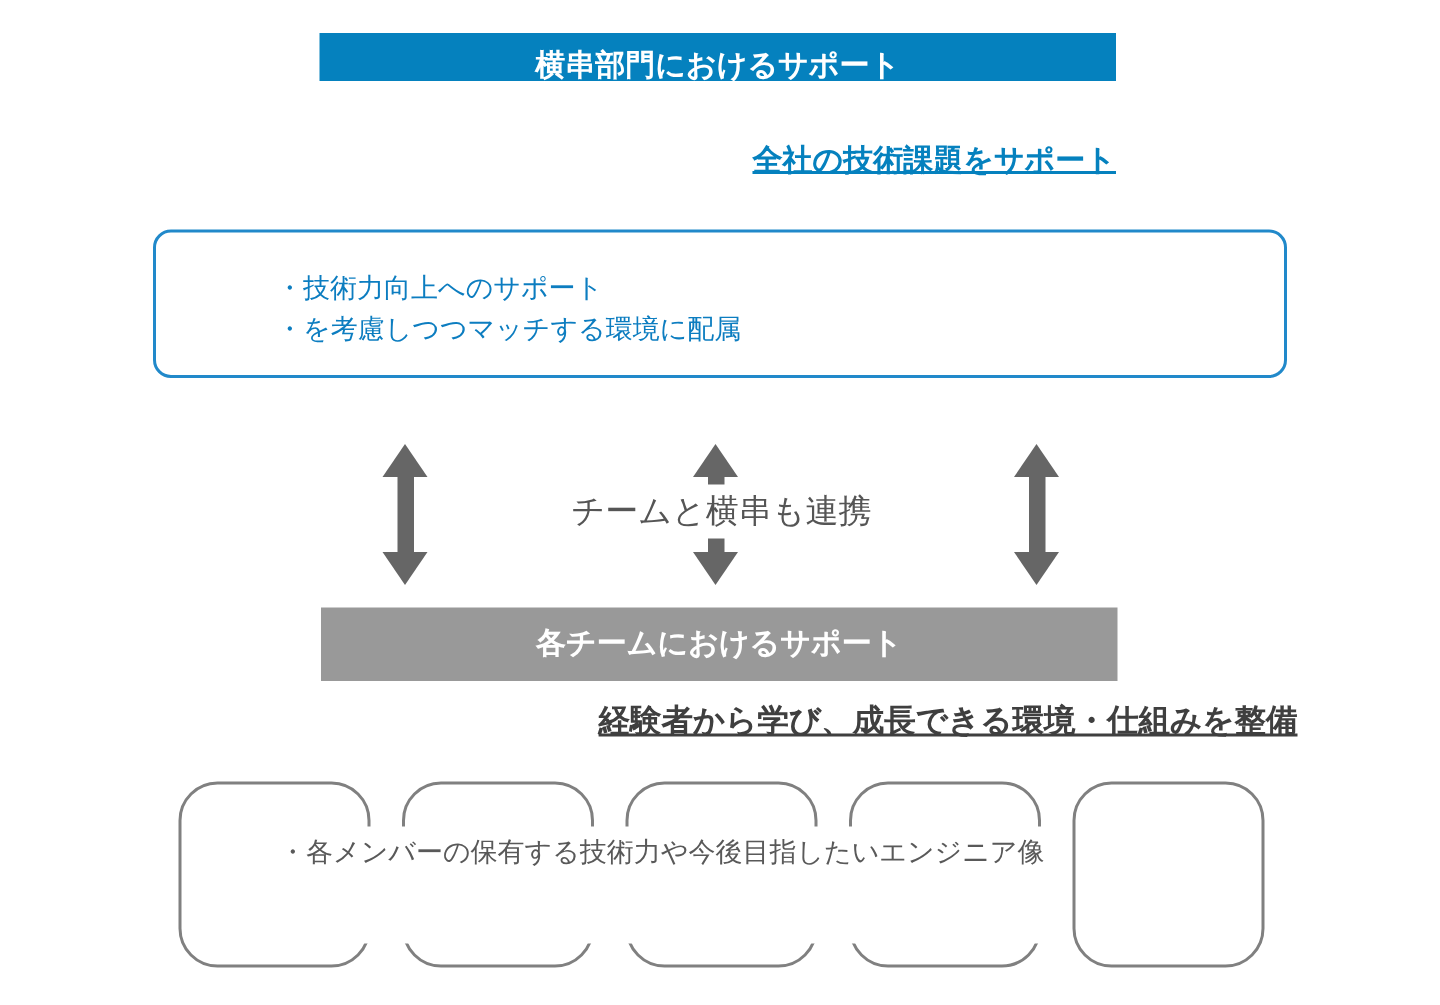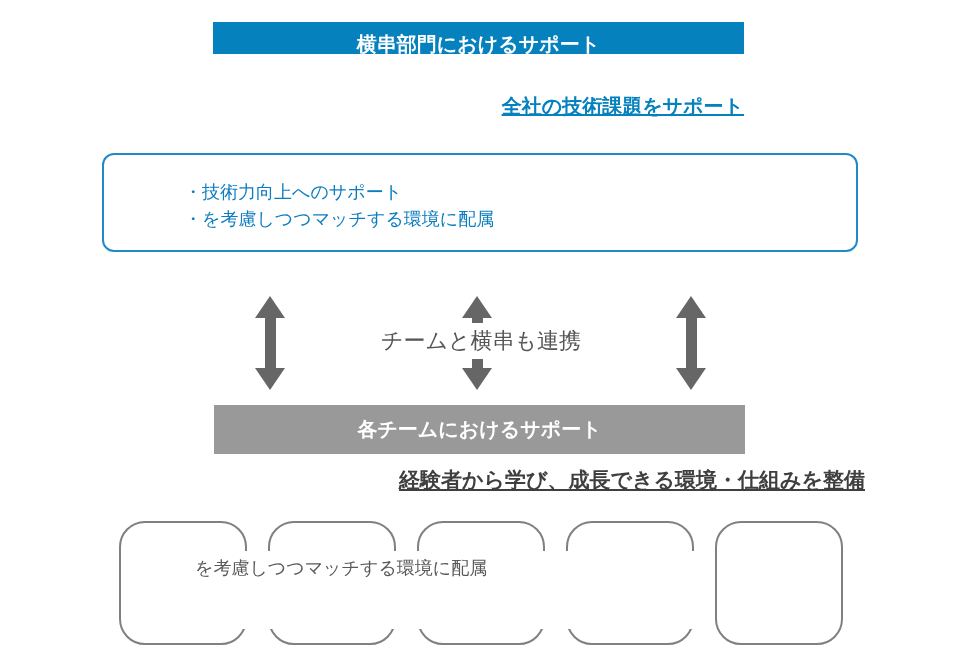--- a/index.html
+++ b/index.html
@@ -79,16 +79,16 @@
 
   <div class="sub dark-sub">経験者から学び、成長できる環境・仕組みを整備</div>
 
   <div class="tile" style="left:119px"></div>
   <div class="tile" style="left:268px"></div>
   <div class="tile" style="left:417px"></div>
   <div class="tile" style="left:566px"></div>
   <div class="tile" style="left:715px"></div>
 
   <div class="bottom-text">
-    <div class="note-line indent">を考慮しつつマッチする環境に配属</div>
+    <div class="note-line">・各メンバーの保有する技術力や今後目指したいエンジニア像</div>
   </div>
 
 </div>
 
 </body></html>

